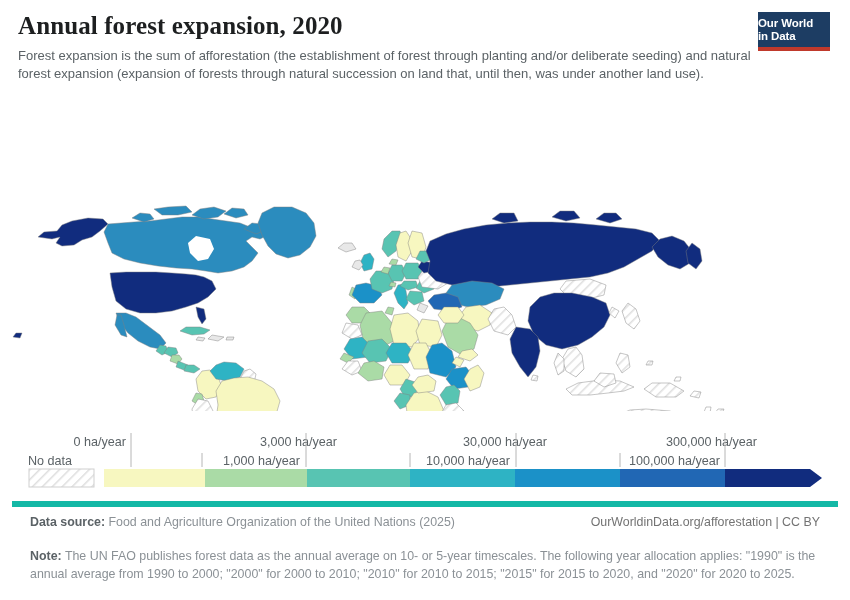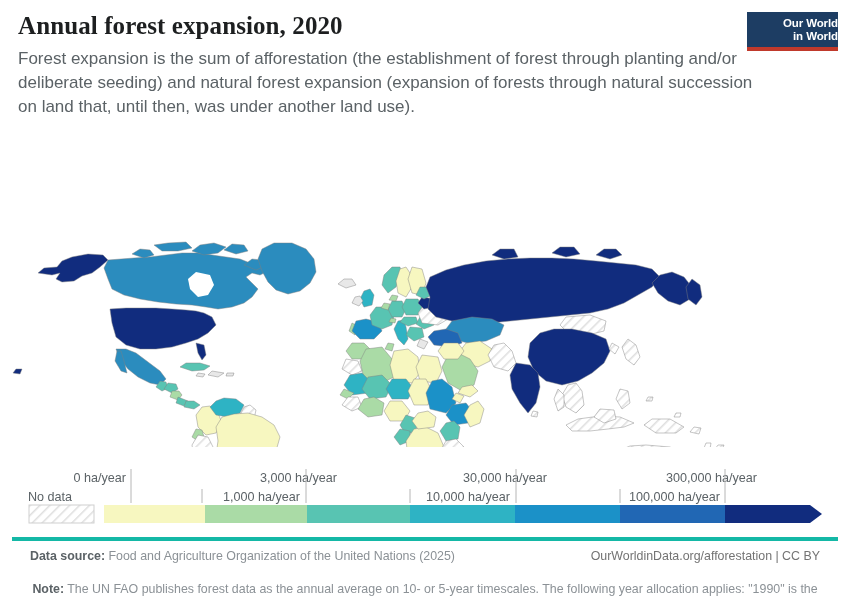--- a/index.html
+++ b/index.html
@@ -21,35 +21,35 @@
   .title{
     font-family:"Liberation Serif", serif;
     font-size:25px;
     font-weight:700;
     letter-spacing:.1px;
     color:#1d1f20;
     margin:0 0 7px 0;
     line-height:1.1;
   }
   .subtitle{
-    font-size:17px;
+    font-size:13px;
     line-height:1.42;
     color:#5b6266;
     margin:0;
     max-width:745px;
     font-weight:400;
   }
   .owid-logo{
     position:absolute;
-    right:12px;top:12px;
-    width:91px;
+    right:20px;top:12px;
+    width:72px;
     background:#1d3d63;
     border-bottom:4px solid #c0392b;
     padding:5px 0 4px 0;
-    text-align:right;
+    text-align:left;
     line-height:1.12;
   }
   .owid-logo span{
     display:block;
     color:#fff;
     font-family:"Liberation Sans", sans-serif;
     font-size:11.5px;
     font-weight:700;
     letter-spacing:-0.1px;
   }
@@ -71,23 +71,22 @@
   .legend svg{display:block;width:850px;height:68px;}
   .legend text{
     font-family:"Liberation Sans", sans-serif;
     fill:#5b6266;
     font-size:12.6px;
   }
 
   
   .footer{
     padding:6px 18px 0 18px;
-    border-top:4px solid #14b8a6;
+    border-top:6px solid #14b8a6;
     margin:4px 12px 0 12px;
-    text-align:center;
   }
   .footer-row{
     display:flex;
     justify-content:space-between;
     align-items:baseline;
     font-size:12.4px;
     color:#8b9196;
     line-height:1.5;
   }
   .footer-row .lbl{color:#5b6266;font-weight:700;}
@@ -105,21 +104,21 @@
 </head>
 <body>
 
 <div class="chart">
 
   <div class="header">
     <h1 class="title">Annual forest expansion, 2020</h1>
     <p class="subtitle">Forest expansion is the sum of afforestation (the establishment of forest through planting and/or deliberate seeding) and natural forest expansion (expansion of forests through natural succession on land that, until then, was under another land use).</p>
     <div class="owid-logo">
       <span>Our World</span>
-      <span>in World</span>
+      <span>in Data</span>
     </div>
   </div>
 
   <div class="map-wrap">
     <svg viewBox="0 0 850 320" xmlns="http://www.w3.org/2000/svg">
       <defs>
         <pattern id="nodata" width="7" height="7" patternTransform="rotate(45)" patternUnits="userSpaceOnUse">
           <rect width="7" height="7" fill="#ffffff"></rect>
           <line x1="0" y1="0" x2="0" y2="7" stroke="#e0e0e0" stroke-width="3.2"></line>
         </pattern>

